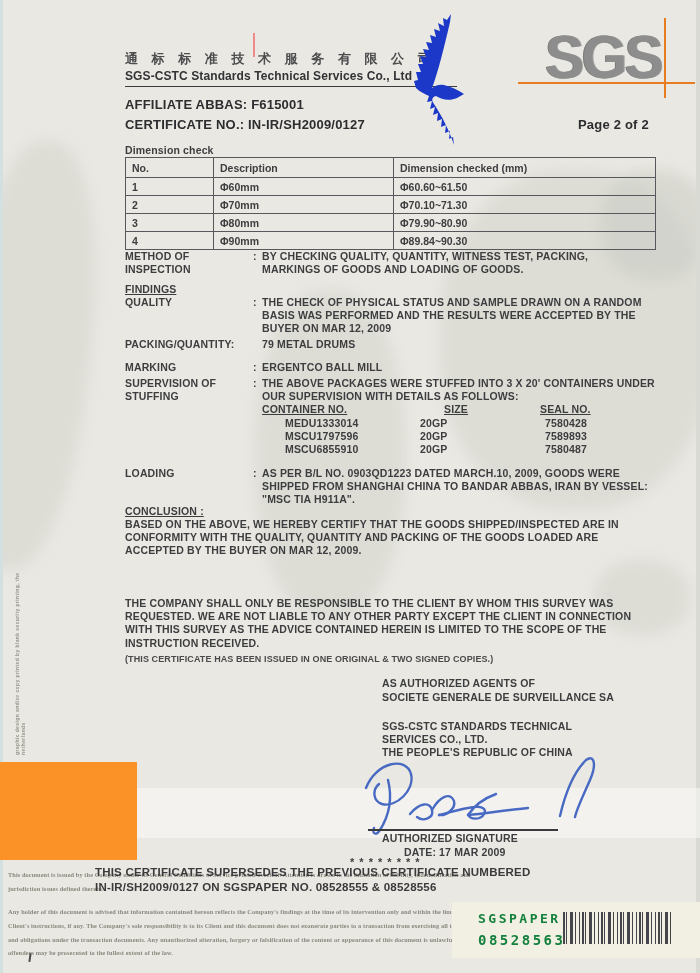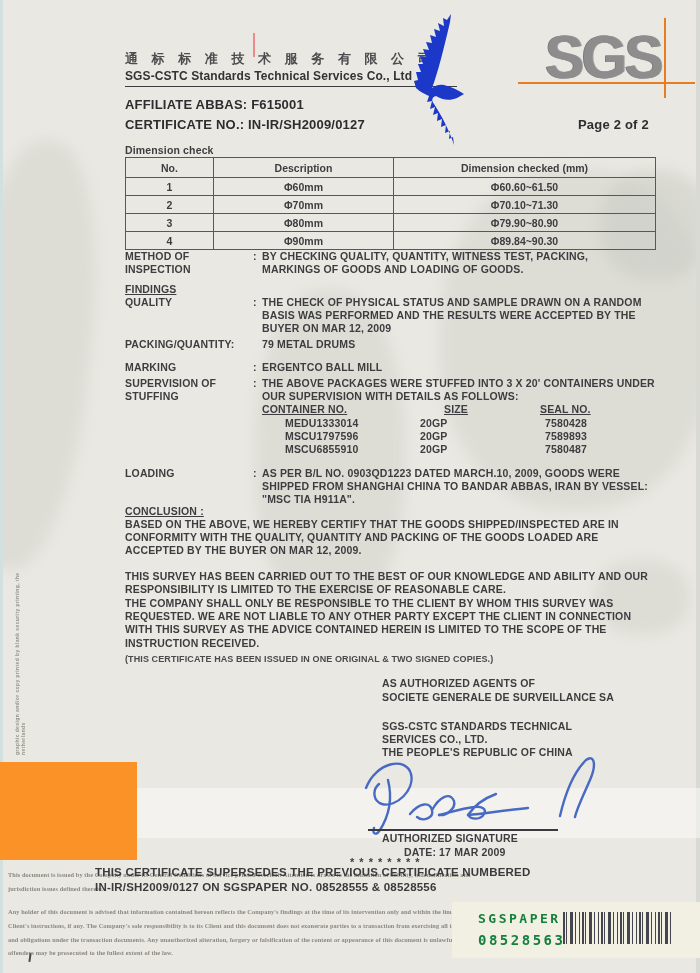--- a/index.html
+++ b/index.html
@@ -7,21 +7,21 @@
         background:#e9e8e2;font-family:"Liberation Sans",sans-serif;}
   .abs{position:absolute;}
   .t{font-weight:600;font-size:10.5px;color:#3d3d40;letter-spacing:.15px;line-height:13.2px;}
   .hdr{font-weight:700;font-size:13px;color:#2d2d30;letter-spacing:.2px;}
   .lbl{left:125px;width:120px;}
   .txt{left:262px;width:385px;}
   .colon{left:253px;}
   .u{text-decoration:underline;}
   .blob{position:absolute;background:#c6c8c0;opacity:.33;filter:blur(7px);border-radius:45%;}
   table.dim{border-collapse:collapse;table-layout:fixed;}
-  table.dim td,table.dim th{border:1px solid #58585c;padding:1px 6px;text-align:center;
+  table.dim td,table.dim th{border:1px solid #58585c;padding:1px 6px;text-align:left;
         font-weight:600;font-size:10.5px;color:#3d3d40;height:15px;vertical-align:middle;}
   table.dim th{height:17px;font-weight:600;}
   .mono{font-family:"DejaVu Sans Mono",monospace;font-weight:700;color:#15803d;}
   .fine{font-family:"Liberation Serif",serif;font-weight:700;font-size:6.3px;color:#8a887e;
         line-height:13.8px;letter-spacing:.1px;}
   .sgslogo{font-weight:900;font-size:62px;color:#8d8d8d;letter-spacing:-3px;
         transform:scaleX(.95);transform-origin:left top;line-height:1;
         text-shadow:1px 0 #a6a6a6,-1px 0 #7c7c7c;}
   .ctr-col{position:absolute;}
   .barcode{background:repeating-linear-gradient(90deg,
@@ -135,21 +135,20 @@
   <div class="ctr-col t" style="left:285px;top:443px;">MSCU6855910</div>
   <div class="ctr-col t" style="left:420px;top:443px;">20GP</div>
   <div class="ctr-col t" style="left:545px;top:443px;">7580487</div>
 
   <div class="abs t lbl" style="top:467px;">LOADING</div>
   <div class="abs t colon" style="top:467px;">:</div>
   <div class="abs t txt" style="top:467px;width:390px;">AS PER B/L NO. 0903QD1223 DATED MARCH.10, 2009, GOODS WERE SHIPPED FROM SHANGHAI CHINA TO BANDAR ABBAS, IRAN BY VESSEL: "MSC TIA H911A".</div>
 
   <div class="abs t u" style="left:125px;top:505px;">CONCLUSION :</div>
   <div class="abs t" style="left:125px;top:518px;width:532px;">BASED ON THE ABOVE, WE HEREBY CERTIFY THAT THE GOODS SHIPPED/INSPECTED ARE IN CONFORMITY WITH THE QUALITY, QUANTITY AND PACKING OF THE GOODS LOADED ARE ACCEPTED BY THE BUYER ON MAR 12, 2009.</div>
-  <div class="abs t" style="left:125px;top:570px;width:532px;">THIS SURVEY HAS BEEN CARRIED OUT TO THE BEST OF OUR KNOWLEDGE AND ABILITY AND OUR RESPONSIBILITY IS LIMITED TO THE EXERCISE OF REASONABLE CARE.</div>
   <div class="abs t" style="left:125px;top:597px;width:532px;">THE COMPANY SHALL ONLY BE RESPONSIBLE TO THE CLIENT BY WHOM THIS SURVEY WAS REQUESTED.  WE ARE NOT LIABLE TO ANY OTHER PARTY EXCEPT THE CLIENT IN CONNECTION WITH THIS SURVEY AS THE ADVICE CONTAINED HEREIN IS LIMITED TO THE SCOPE OF THE INSTRUCTION RECEIVED.</div>
   <div class="abs" style="left:125px;top:654px;font-size:9px;font-weight:600;color:#4a4a4c;letter-spacing:.1px;">(THIS CERTIFICATE HAS BEEN ISSUED IN ONE ORIGINAL &amp; TWO SIGNED COPIES.)</div>
 
   <div class="abs t" style="left:382px;top:677px;">AS AUTHORIZED AGENTS OF</div>
   <div class="abs t" style="left:382px;top:691px;">SOCIETE GENERALE DE SURVEILLANCE SA</div>
   <div class="abs t" style="left:382px;top:720px;">SGS-CSTC STANDARDS TECHNICAL</div>
   <div class="abs t" style="left:382px;top:733px;">SERVICES CO., LTD.</div>
   <div class="abs t" style="left:382px;top:746px;">THE PEOPLE'S REPUBLIC OF CHINA</div>
 
   <svg class="abs" style="left:348px;top:750px;" width="265" height="88" viewBox="0 0 265 88">

